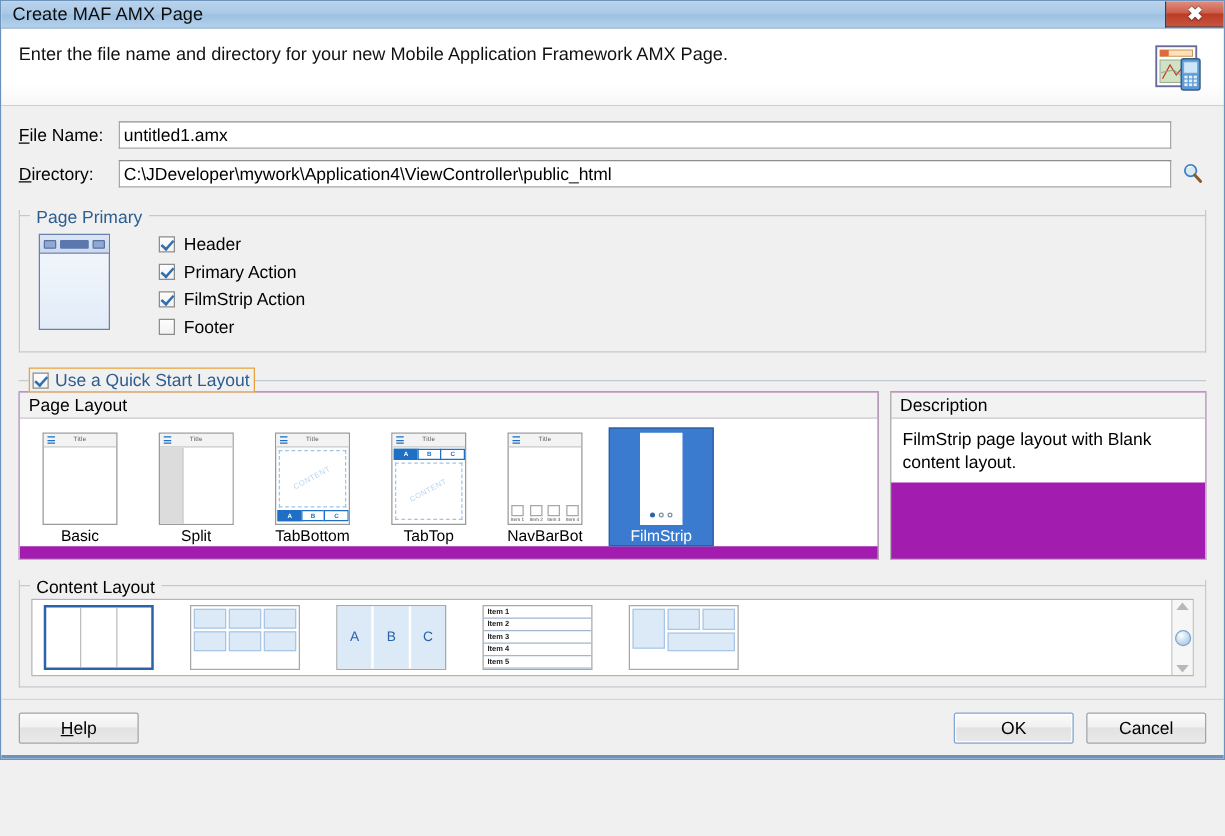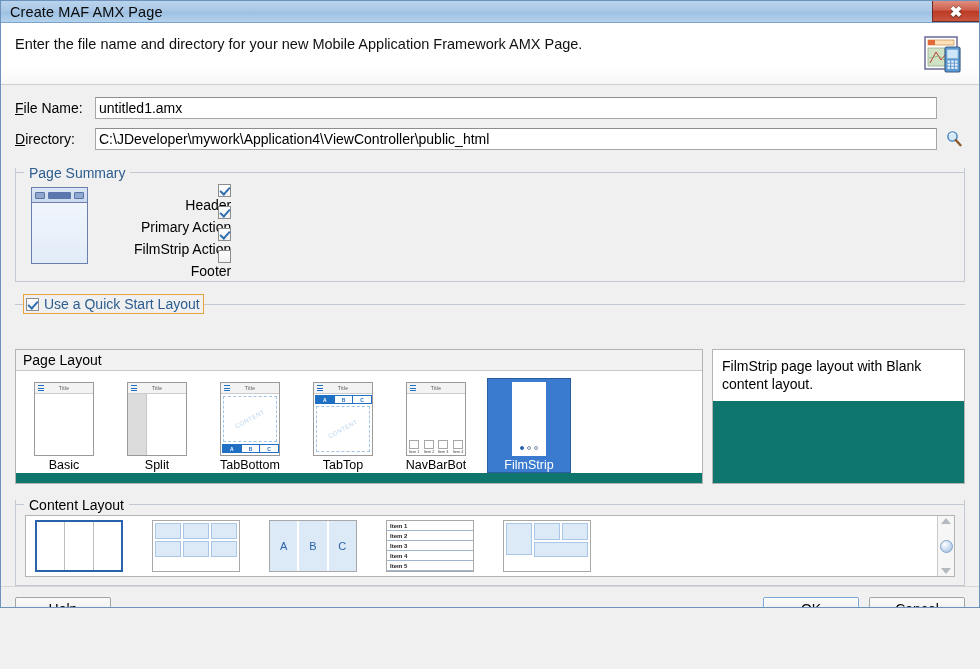--- a/index.html
+++ b/index.html
@@ -180,24 +180,23 @@
   }
   .facet-preview .bar-mid {
     flex: 1;
     height: 7px;
     margin: 0 3px;
     background: #5b77ae;
     border-radius: 1px;
   }
   .facet-list { margin-left: 39px; }
   .chk-row {
-    display: flex; align-items: flex-end;
+    display: flex; align-items: center;
     height: 22px;
     cursor: pointer;
-    flex-direction: column;
   }
   .chk-box {
     width: 13px; height: 13px;
     box-sizing: border-box;
     border: 1px solid #8d8d8d;
     background: linear-gradient(to bottom,#fdfdfd,#f2f2f2);
     flex: none;
     position: relative;
   }
   .chk-box.checked::after {
@@ -225,23 +224,22 @@
   }
   .qs-title-wrap .chk-box { margin-right: 5px; }
   .qs-label {
     font-size: 14px;
     color: #2c5d8f;
   }
   
   .panes { display: flex; gap: 9px; }
   .pane {
     border: 1px solid #b4b4b4;
-    background: #0f766e;
-    box-sizing: border-box;
-    margin-top: 36px;
+    background: #a21caf;
+    box-sizing: border-box;
   }
   .pane-title {
     height: 21px;
     background: #f2f2f2;
     border-bottom: 1px solid #c8c8c8;
     display: flex; align-items: center;
     padding-left: 7px;
     font-size: 14px;
     color: #000;
     box-sizing: border-box;
@@ -591,21 +589,21 @@
           <circle cx="7.5" cy="6.5" r="4.6" fill="#d6e9f8" stroke="#3f7fbf" stroke-width="1.4"></circle>
           <path d="M4.5 4.5 A4.6 4.6 0 0 1 9 3.2" stroke="#ffffff" stroke-width="1" fill="none"></path>
           <line x1="10.8" y1="10" x2="15.5" y2="15.2" stroke="#8a5a2b" stroke-width="2.4" stroke-linecap="round"></line>
         </svg>
       </div>
     </div>
 
     <div class="group" style="margin-top:17px;">
       <div class="group-header">
         <div class="line-left"></div>
-        <div class="group-title">Page Summary</div>
+        <div class="group-title">Page Primary</div>
         <div class="line-right"></div>
       </div>
       <div class="group-inner">
         <div class="facets-flex">
           <div class="facet-preview">
             <div class="bar">
               <div class="btn-sm"></div>
               <div class="bar-mid"></div>
               <div class="btn-sm"></div>
             </div>
@@ -770,20 +768,21 @@
                   </div>
                 </div>
                 <div class="caption">FilmStrip</div>
               </div>
 
             </div>
           </div>
         </div>
 
         <div class="pane" id="description-pane">
+          <div class="pane-title">Description</div>
           <div class="pane-body">
             <div class="desc-text">FilmStrip page layout with Blank content layout.</div>
           </div>
         </div>
       </div>
     </div>
 
     <div class="group" id="content-layout-group" style="">
       <div class="group-header">
         <div class="line-left"></div>

